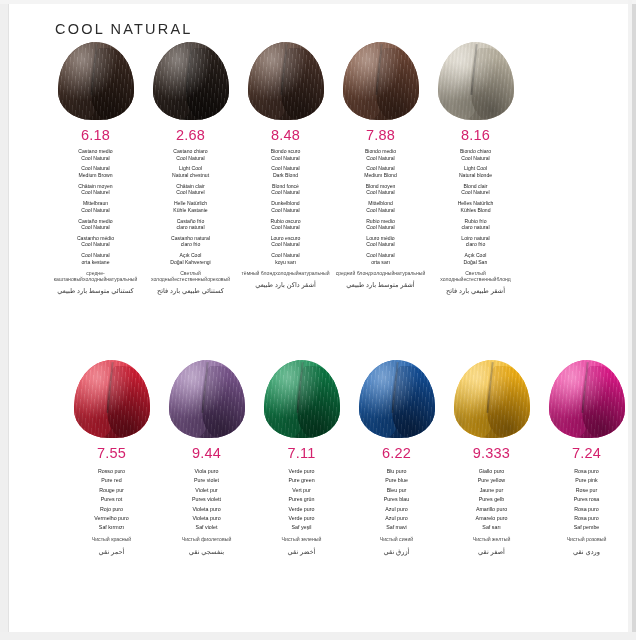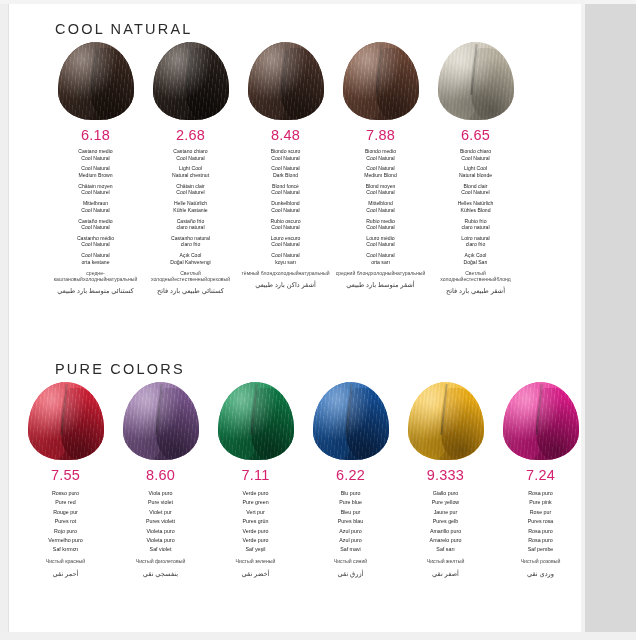--- a/index.html
+++ b/index.html
@@ -10,21 +10,21 @@
   }
   body {
     width: 636px;
     height: 640px;
     overflow: hidden;
     font-family: "Liberation Sans", sans-serif;
     -webkit-font-smoothing: antialiased;
   }
   .page {
     position: relative;
-    width: 585px;
+    width: 632px;
     height: 640px;
     background: #ffffff;
     box-sizing: border-box;
   }
   .edge-left {
     position: absolute;
     left: 8px;
     top: 0;
     width: 1px;
     height: 640px;
@@ -92,21 +92,21 @@
     box-sizing: border-box;
     width: 636px;
   }
   .swatch-col {
     width: 95px;
     margin-right: 0px;
     display: flex;
     flex-direction: column;
     align-items: center;
   }
-  #section-pure .swatch-row { padding-left: 18px; }
+  #section-pure .swatch-row { padding-left: 64px; }
   #section-pure .swatch-col { width: 95px; }
 
   
   .hair-wrap {
     position: relative;
     width: 88px;
     height: 82px;
     margin-bottom: 4px;
   }
   .hair {
@@ -414,21 +414,21 @@
           <div class="hair-wrap">
             <div class="hair" style="background: linear-gradient(150deg, rgb(222, 216, 203) 0%, rgb(188, 181, 164) 46%, rgb(155, 147, 130) 100%);">
               <div class="lobeA" style="background: linear-gradient(120deg, rgb(222, 216, 203) 0%, rgb(188, 181, 164) 70%);"></div>
               <div class="lobeB" style="background: linear-gradient(210deg, rgb(188, 181, 164) 0%, rgb(155, 147, 130) 90%);"></div>
               <div class="sheen" style="background: radial-gradient(at 40% 30%, rgb(222, 216, 203) 0%, rgba(255, 255, 255, 0) 70%);"></div>
               <div class="strands"></div>
               <div class="divide"></div>
               <div class="shade"></div>
             </div>
           </div>
-          <div class="code">6.65</div>
+          <div class="code">8.16</div>
           <div class="names">
             <div class="name-group">
               <span class="ln">Biondo chiaro</span>
               <span class="ln">Cool Natural</span>
             </div>
             <div class="name-group">
               <span class="ln">Light Cool</span>
               <span class="ln">Natural blonde</span>
             </div>
             <div class="name-group">
@@ -452,21 +452,20 @@
               <span class="ln">Doğal Sarı</span>
             </div>
             <div class="ru"><span class="ln">Светлый холодный</span><span class="ln">естественный</span><span class="ln">блонд</span></div>
             <div class="ar">أشقر طبيعي بارد فاتح</div>
           </div>
         </div>
       </div>
   </div>
 
   <div class="section" id="section-pure">
-    <h2 class="section-title">PURE COLORS</h2>
     <div class="swatch-row">
         <div class="swatch-col">
           <div class="hair-wrap">
             <div class="hair" style="background: linear-gradient(150deg, rgb(239, 79, 94) 0%, rgb(213, 32, 54) 46%, rgb(141, 15, 32) 100%);">
               <div class="lobeA" style="background: linear-gradient(120deg, rgb(239, 79, 94) 0%, rgb(213, 32, 54) 70%);"></div>
               <div class="lobeB" style="background: linear-gradient(210deg, rgb(213, 32, 54) 0%, rgb(141, 15, 32) 90%);"></div>
               <div class="sheen" style="background: radial-gradient(at 40% 30%, rgb(239, 79, 94) 0%, rgba(255, 255, 255, 0) 70%);"></div>
               <div class="strands"></div>
               <div class="divide"></div>
               <div class="shade"></div>
@@ -503,21 +502,21 @@
           <div class="hair-wrap">
             <div class="hair" style="background: linear-gradient(150deg, rgb(162, 127, 180) 0%, rgb(126, 90, 145) 46%, rgb(79, 51, 96) 100%);">
               <div class="lobeA" style="background: linear-gradient(120deg, rgb(162, 127, 180) 0%, rgb(126, 90, 145) 70%);"></div>
               <div class="lobeB" style="background: linear-gradient(210deg, rgb(126, 90, 145) 0%, rgb(79, 51, 96) 90%);"></div>
               <div class="sheen" style="background: radial-gradient(at 40% 30%, rgb(162, 127, 180) 0%, rgba(255, 255, 255, 0) 70%);"></div>
               <div class="strands"></div>
               <div class="divide"></div>
               <div class="shade"></div>
             </div>
           </div>
-          <div class="code">8.60</div>
+          <div class="code">9.44</div>
           <div class="names">
             <div class="name-group">
               <span class="ln">Viola puro</span>
             </div>
             <div class="name-group">
               <span class="ln">Pure violet</span>
             </div>
             <div class="name-group">
               <span class="ln">Violet pur</span>
             </div>

